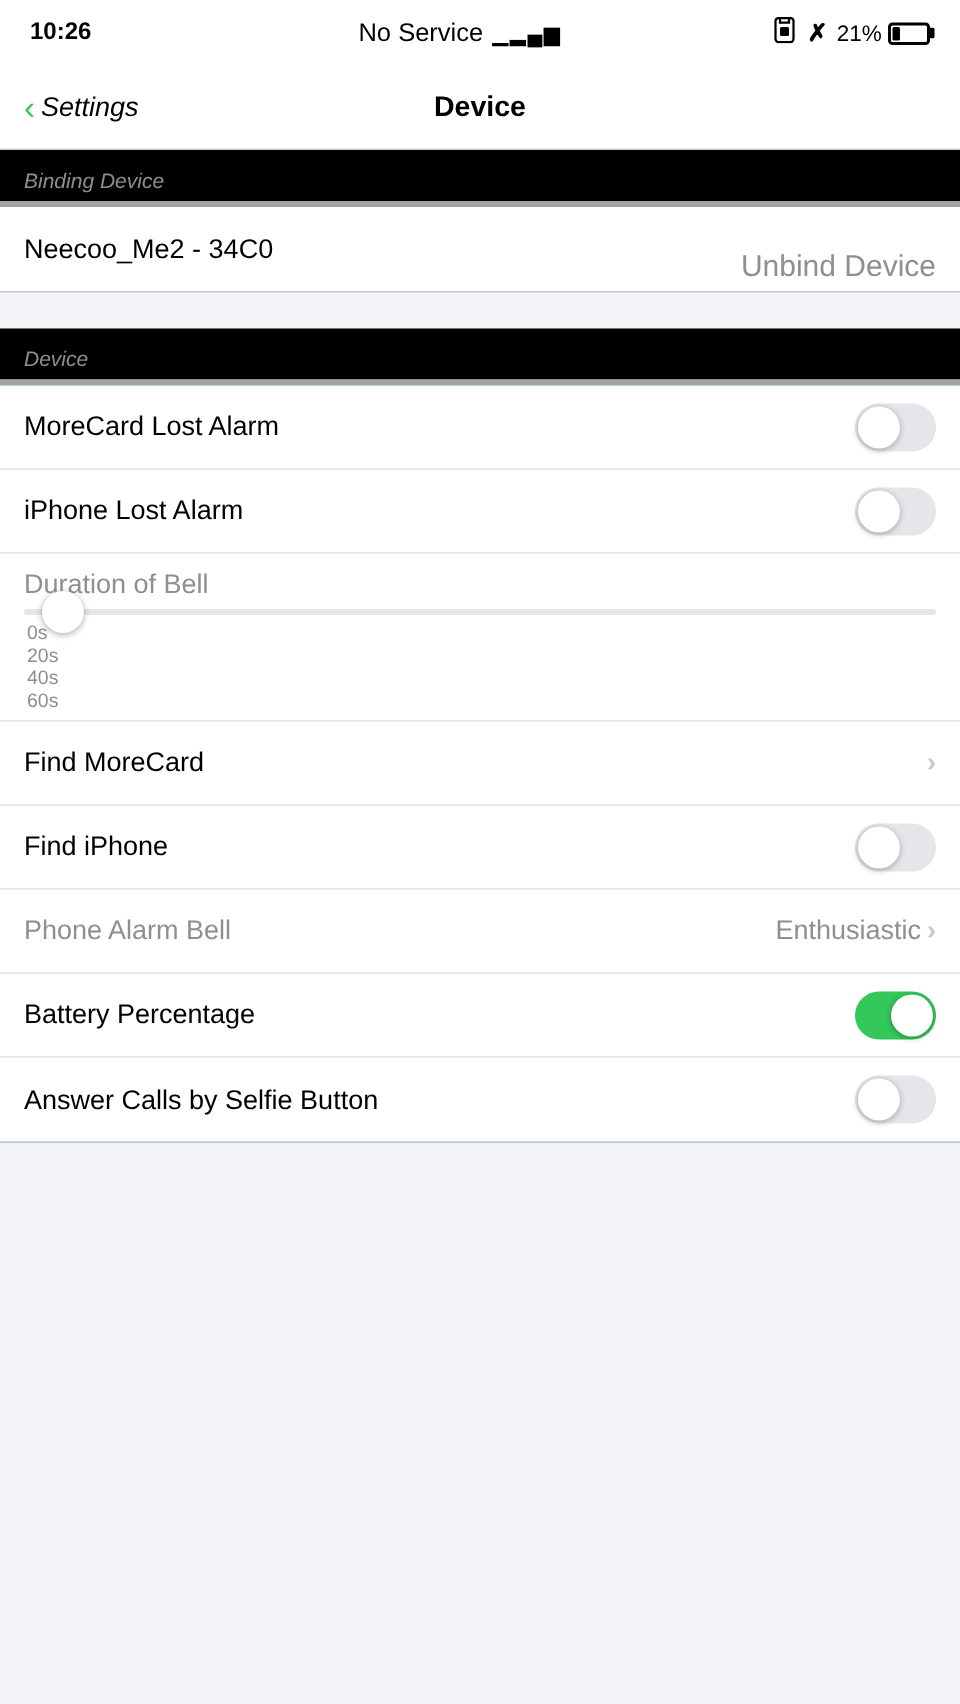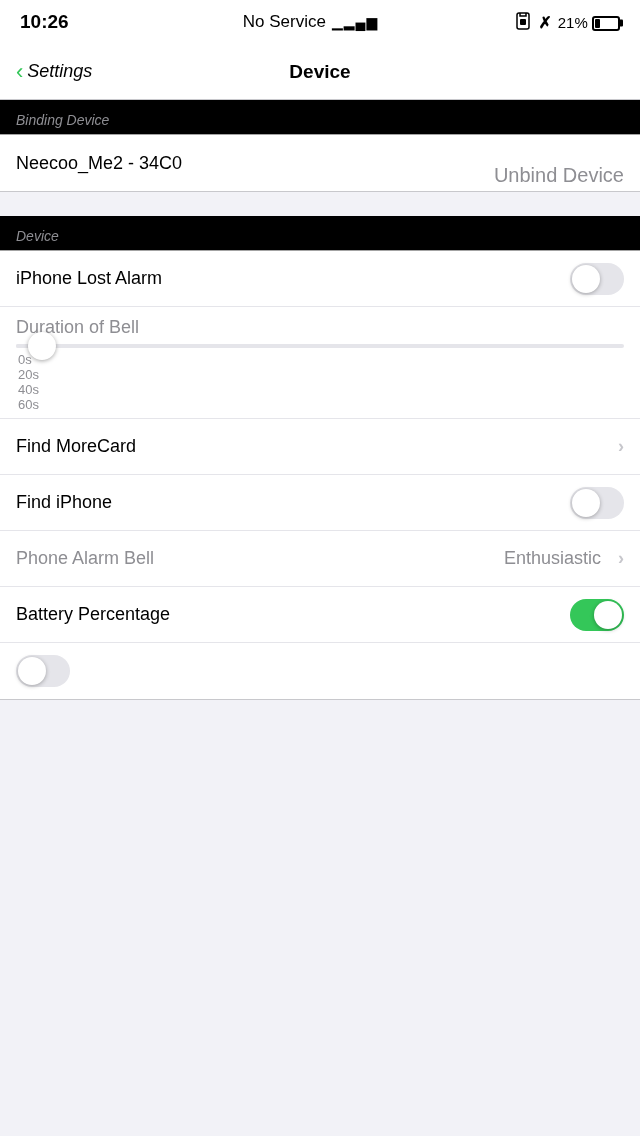--- a/index.html
+++ b/index.html
@@ -16,21 +16,21 @@
     .status-bar {
       background: #fff;
       height: 44px;
       display: flex;
       align-items: center;
       justify-content: space-between;
       padding: 0 20px;
       font-size: 17px;
       font-weight: 600;
     }
-    .status-left { font-size: 19px; font-weight: 700; }
+    .status-left { font-size: 16px; font-weight: 700; }
     .status-center { font-size: 17px; font-weight: 400; display: flex; align-items: center; gap: 6px; margin-left: 38px; }
     .status-right { display: flex; align-items: center; gap: 6px; font-size: 15px; }
     .battery-icon {
       display: inline-flex; align-items: center;
       border: 2px solid #000; border-radius: 3px;
       width: 28px; height: 15px; padding: 1px; position: relative;
     }
     .battery-icon::after {
       content: ''; position: absolute; right: -5px; top: 50%;
       transform: translateY(-50%);
@@ -69,39 +69,39 @@
       padding: 12px 16px 6px;
       font-size: 14px;
       color: #8e8e93;
       text-transform: none;
       font-style: italic;
     }
 
     
     .list-section {
       background: #14b8a6;
-      border-top: 1px solid #a3a3a3;
+      border-top: 4px solid #a3a3a3;
       border-bottom: 1px solid #c8c8cc;
     }
     .list-row {
       display: flex;
       align-items: center;
       justify-content: space-between;
       padding: 0 16px;
       min-height: 56px;
       border-bottom: 1px solid #e5e5ea;
       background: #fff;
     }
     .list-row:last-child { border-bottom: none; }
     .row-label {
       font-size: 18px; color: #000;
     }
     .row-label.gray { color: #8e8e93; }
     .row-right {
-      display: flex; align-items: flex-end; gap: 17px;
+      display: flex; align-items: flex-end; gap: 4px;
     }
     .row-value {
       font-size: 18px; color: #8e8e93;
     }
     .chevron-right {
       color: #c7c7cc; font-size: 18px; font-weight: 600;
     }
 
     
     .toggle {
@@ -225,20 +225,26 @@
 </div>
 
 <div class="spacer"></div>
 
 <div class="section-header">
   <span>Device</span>
 </div>
 
 <div class="list-section">
 
+  <div class="list-row">
+    <span class="row-label">MoreCard Lost Alarm</span>
+    <div class="toggle">
+      <div class="toggle-thumb"></div>
+    </div>
+  </div>
 
   <div class="list-row">
     <span class="row-label">iPhone Lost Alarm</span>
     <div class="toggle">
       <div class="toggle-thumb"></div>
     </div>
   </div>
 
   <div class="slider-row">
     <div class="slider-label">Duration of Bell</div>
@@ -275,18 +281,19 @@
   </div>
 
   <div class="list-row">
     <span class="row-label">Battery Percentage</span>
     <div class="toggle on">
       <div class="toggle-thumb"></div>
     </div>
   </div>
 
   <div class="list-row">
+    <span class="row-label">Answer Calls by Selfie Button</span>
     <div class="toggle">
       <div class="toggle-thumb"></div>
     </div>
   </div>
 
 </div>
 
 </body></html>

